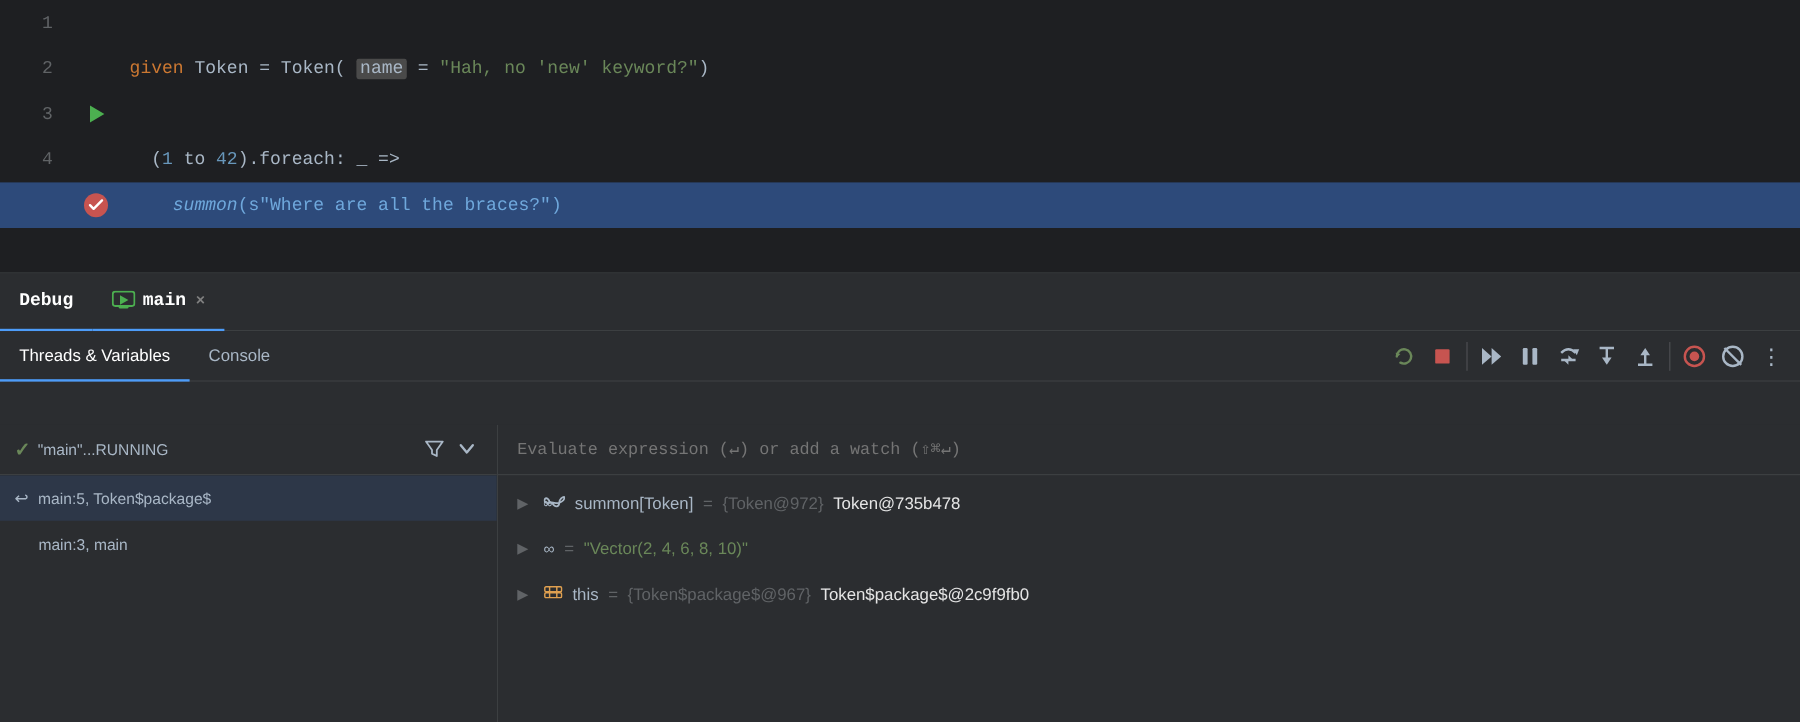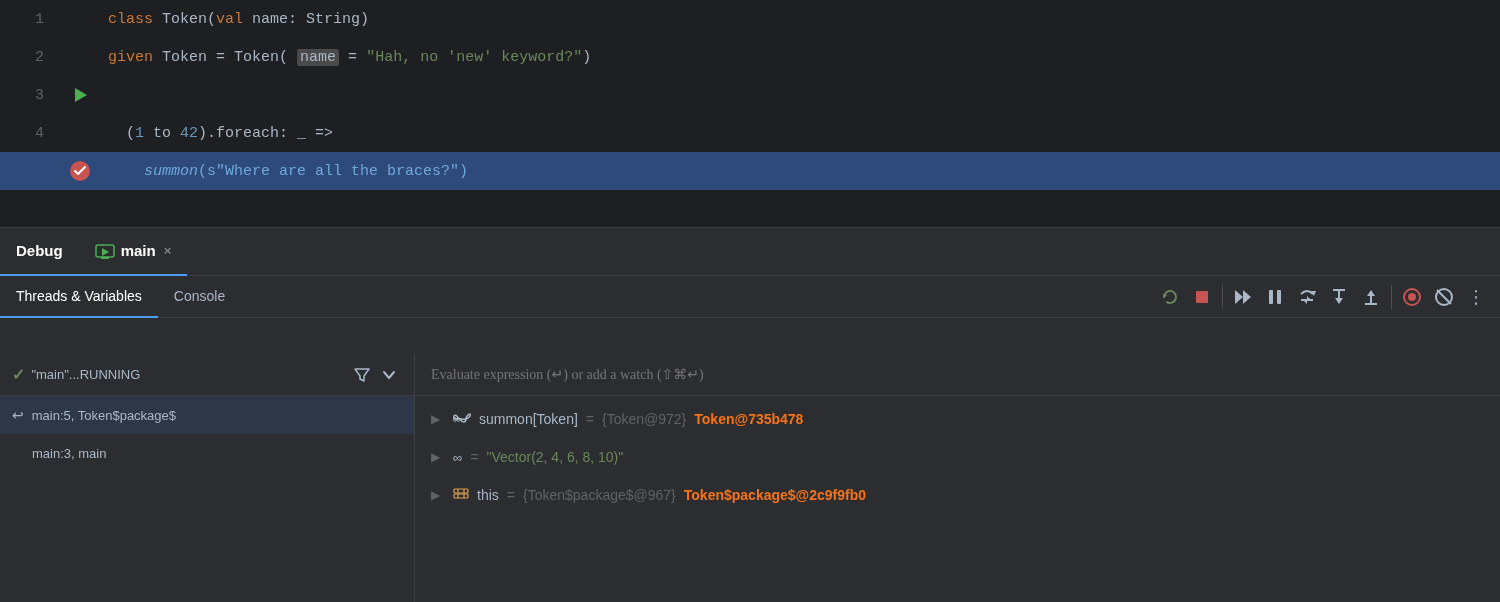--- a/index.html
+++ b/index.html
@@ -93,21 +93,21 @@
       padding: 0 0;
       border-bottom: 1px solid #3c3f41;
     }
 
     .debug-tab {
       display: flex;
       align-items: center;
       height: 48px;
       padding: 0 16px;
       color: #a9b7c6;
-      font-family: Liberation Sans, sans-serif;
+      font-family: Liberation Mono, monospace;
       font-size: 15px;
       cursor: pointer;
     }
 
     .debug-tab.active {
       color: #ffffff;
       font-weight: bold;
       border-bottom: 2px solid #4d9cf8;
     }
 
@@ -267,21 +267,21 @@
       display: flex;
       align-items: center;
       padding: 0 16px;
     }
 
     .eval-input {
       background: transparent;
       border: none;
       outline: none;
       color: #606366;
-      font-family: Liberation Serif, serif;
+      font-family: Liberation Mono, monospace;
       font-size: 14px;
       width: 100%;
       cursor: text;
     }
 
     .variables-list {
       flex: 1;
       overflow-y: auto;
       padding: 4px 0;
     }
@@ -316,41 +316,40 @@
 
     .var-eq {
       color: #606366;
     }
 
     .var-ref {
       color: #606366;
     }
 
     .var-value {
-      color: #f97316;
-      font-weight: bold;
+      color: #e5e5e5;
+      font-weight: normal;
     }
 
     .var-string {
       color: #6a8759;
     }
 
     
     svg { display: inline-block; vertical-align: middle; }
 
   </style>
 </head>
 <body>
 
 <div class="code-area">
 
   <div class="code-line">
     <div class="line-number">1</div>
     <div class="line-debug-icon"></div>
-    <div class="line-content"><span class="kw">class</span> <span style="color:#a9b7c6">Token(</span><span class="kw">val</span> <span style="color:#a9b7c6">name: String)</span></div>
   </div>
 
   <div class="code-line">
     <div class="line-number">2</div>
     <div class="line-debug-icon"></div>
     <div class="line-content"><span class="kw">given</span> <span style="color:#a9b7c6">Token = Token(</span> <span class="named-param">name</span> <span style="color:#a9b7c6">= </span><span class="str">"Hah, no 'new' keyword?"</span><span style="color:#a9b7c6">)</span></div>
   </div>
 
   <div class="code-line">
     <div class="line-number">3</div>

